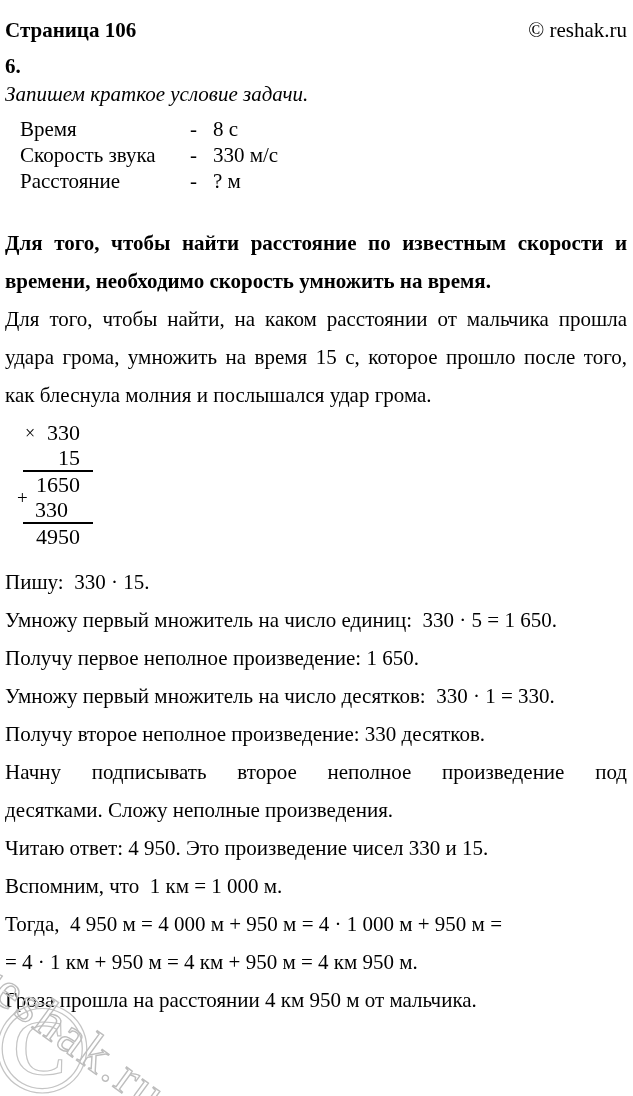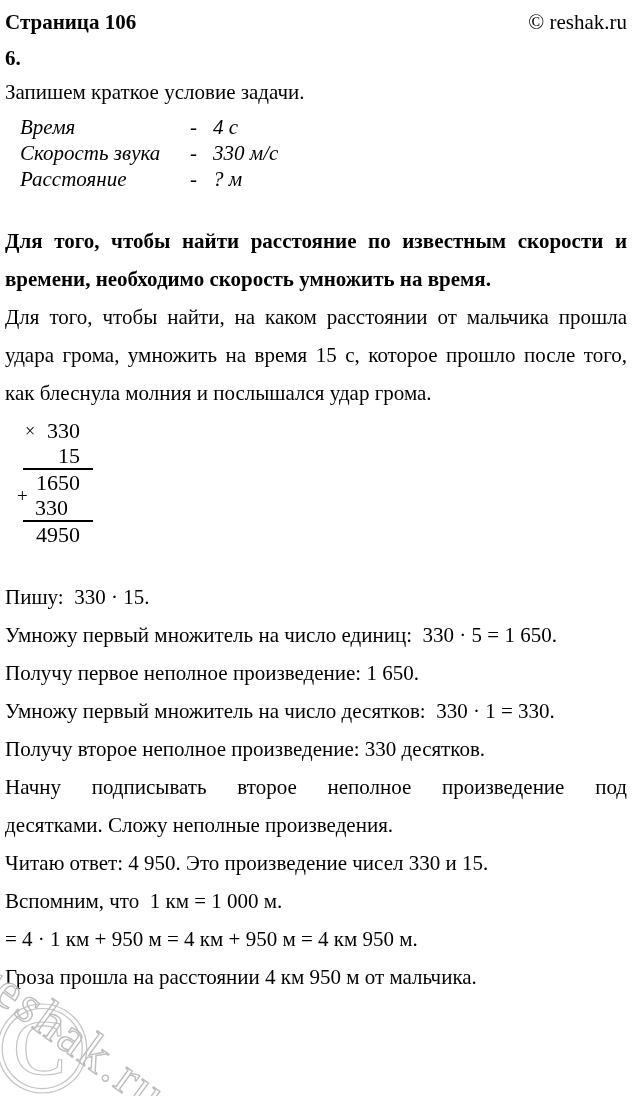--- a/index.html
+++ b/index.html
@@ -1,48 +1,48 @@
 <!DOCTYPE html>
 <html><head>
 <meta charset="utf-8">
 <style>
   html,body{margin:0;padding:0;background:#fff;}
   .page{
     position:relative;
     width:633px;height:1096px;
     box-sizing:border-box;
-    padding:8px 6px 0 5px;
+    padding:16px 6px 0 5px;
     background:#fff;
     color:#000;
     font-family:"Liberation Serif", serif;
     font-size:21px;
     overflow:hidden;
   }
   .header-row{display:flex;justify-content:space-between;align-items:flex-start;line-height:28px;}
   .bold{font-weight:bold;}
   .problem-number{margin-top:8px;line-height:28px;font-weight:bold;}
-  .intro{margin-top:6px;line-height:28px;}
+  .intro{line-height:28px;font-style:italic;}
 
-  .cond{margin:8px 0 0 15px;font-style:italic;}
+  .cond{margin:8px 0 0 15px;}
   .cond-row{display:flex;line-height:26px;}
   .cond-label{width:170px;}
   .cond-dash{width:23px;}
 
   .line{line-height:38px;white-space:pre-wrap;}
   .jline{text-align:justify;text-align-last:justify;white-space:normal;}
   .p1{margin-top:30px;font-weight:bold;}
 
   .mult{margin:6px 0 0 12px;width:76px;font-size:22px;line-height:25px;position:relative;}
   .mrow{text-align:right;padding-right:13px;position:relative;}
   .mrow.shift{padding-right:25px;}
   .msign{position:absolute;left:8px;top:1px;font-size:18px;}
   .msign.plus{left:0;top:-12px;font-size:19px;}
   .mline{border-top:2px solid #000;height:0;margin-left:6px;}
 
-  .after-mult{margin-top:31px;}
+  .after-mult{margin-top:14px;}
 
   .wm{position:absolute;pointer-events:none;color:transparent;
       -webkit-text-stroke:1.4px #bdbdbd;z-index:9;user-select:none;}
   .wm-text{left:2px;top:948px;font-size:52px;transform:rotate(36deg);
       transform-origin:0 0;letter-spacing:3px;position:absolute;}
   .wm-c{left:-8px;top:982px;font-size:132px;line-height:1;position:absolute;
       -webkit-text-stroke:1.2px #c4c4c4;}
 </style>
 </head>
 <body>
@@ -55,21 +55,21 @@
   </div>
 
   <div class="problem-number">6.</div>
 
   <div class="intro line" style="line-height:28px">Запишем краткое условие задачи.</div>
 
   <div class="cond">
     <div class="cond-row">
       <span class="cond-label">Время</span>
       <span class="cond-dash">-</span>
-      <span class="cond-value">4 с</span>
+      <span class="cond-value">8 с</span>
     </div>
     <div class="cond-row">
       <span class="cond-label">Скорость звука</span>
       <span class="cond-dash">-</span>
       <span class="cond-value">330 м/с</span>
     </div>
     <div class="cond-row">
       <span class="cond-label">Расстояние</span>
       <span class="cond-dash">-</span>
       <span class="cond-value">? м</span>
@@ -117,20 +117,21 @@
 
   <div>
     <div class="line jline">Начну подписывать второе неполное произведение под</div>
     <div class="line">десятками. Сложу неполные произведения.</div>
   </div>
 
   <div class="line">Читаю ответ: 4 950. Это произведение чисел 330 и 15.</div>
   <div class="line">Вспомним, что  1 км = 1 000 м.</div>
 
   <div>
+    <div class="line">Тогда,  4 950 м = 4 000 м + 950 м = 4 · 1 000 м + 950 м =</div>
     <div class="line">= 4 · 1 км + 950 м = 4 км + 950 м = 4 км 950 м.</div>
   </div>
 
   <div class="line">Гроза прошла на расстоянии 4 км 950 м от мальчика.</div>
 
   <div class="line">
     
   </div>
 
   <div class="wm wm-c">©</div>

